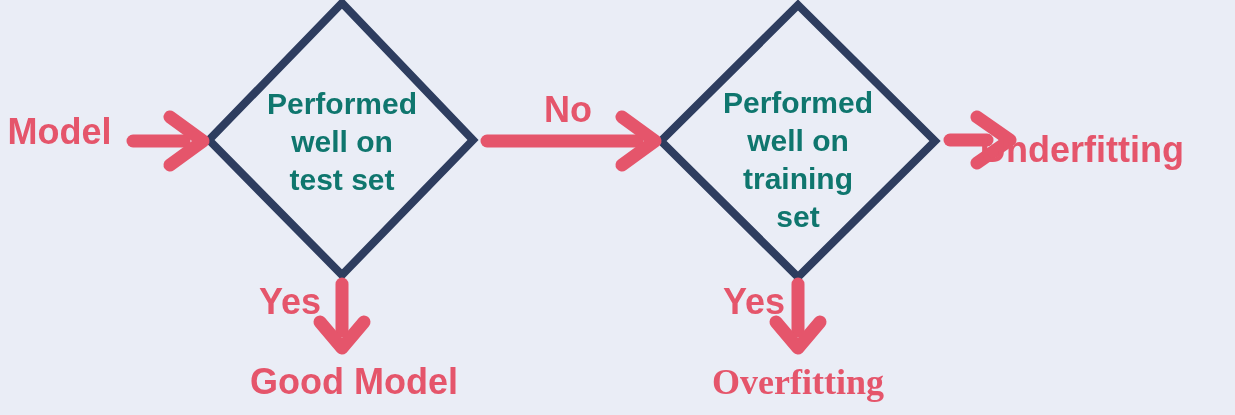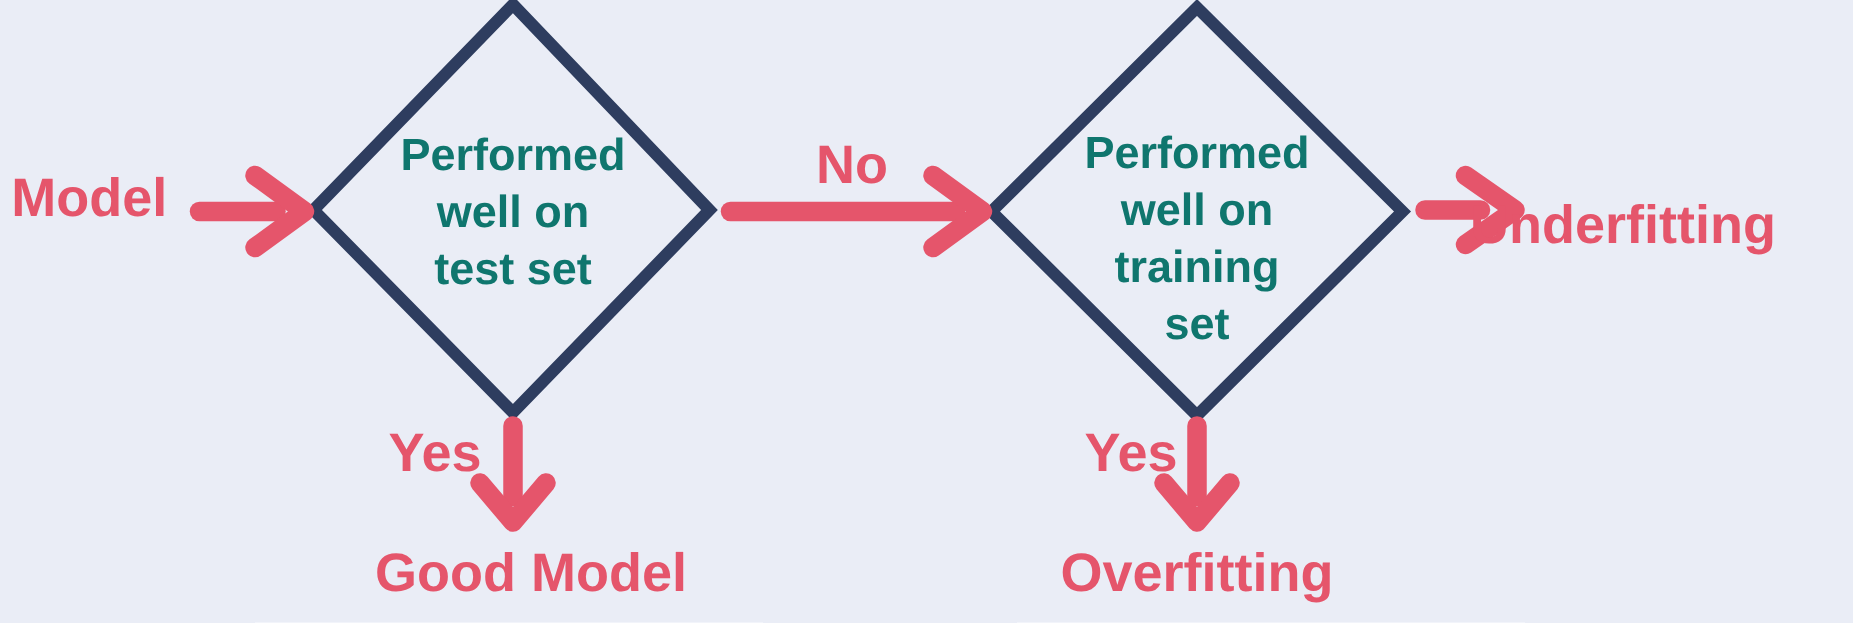--- a/index.html
+++ b/index.html
@@ -54,21 +54,21 @@
   }
   
   .model-label       { left: 2px;    top: 112px; width: 115px; }
   .decision1-text    { left: 232px;  top: 85px;  width: 220px; }
   .no-label          { left: 518px;  top: 90px;  width: 100px; }
   .decision2-text    { left: 688px;  top: 84px;  width: 220px; }
   .underfitting-label{ left: 967px; top: 113px; width: 230px; margin-top: 17px; }
   .yes1-label        { left: 254px;  top: 282px; width: 72px;  }
   .yes2-label        { left: 718px;  top: 282px; width: 72px;  }
   .good-model-label  { left: 234px;  top: 362px; width: 240px; }
-  .overfitting-label { left: 678px;  top: 362px; width: 240px; }
+  .overfitting-label { left: 678px;  top: 362px; width: 240px; font-family: Liberation Serif, serif; }
 </style>
 </head>
 <body>
 
 <div class="canvas">
 
   <svg class="shapes" viewBox="0 0 1235 415" xmlns="http://www.w3.org/2000/svg">
 
     <polygon class="diamond" points="342,3 473,140 342,275 209,140"></polygon>
     <polygon class="diamond" points="798,5 935,141 798,277 661,141"></polygon>

